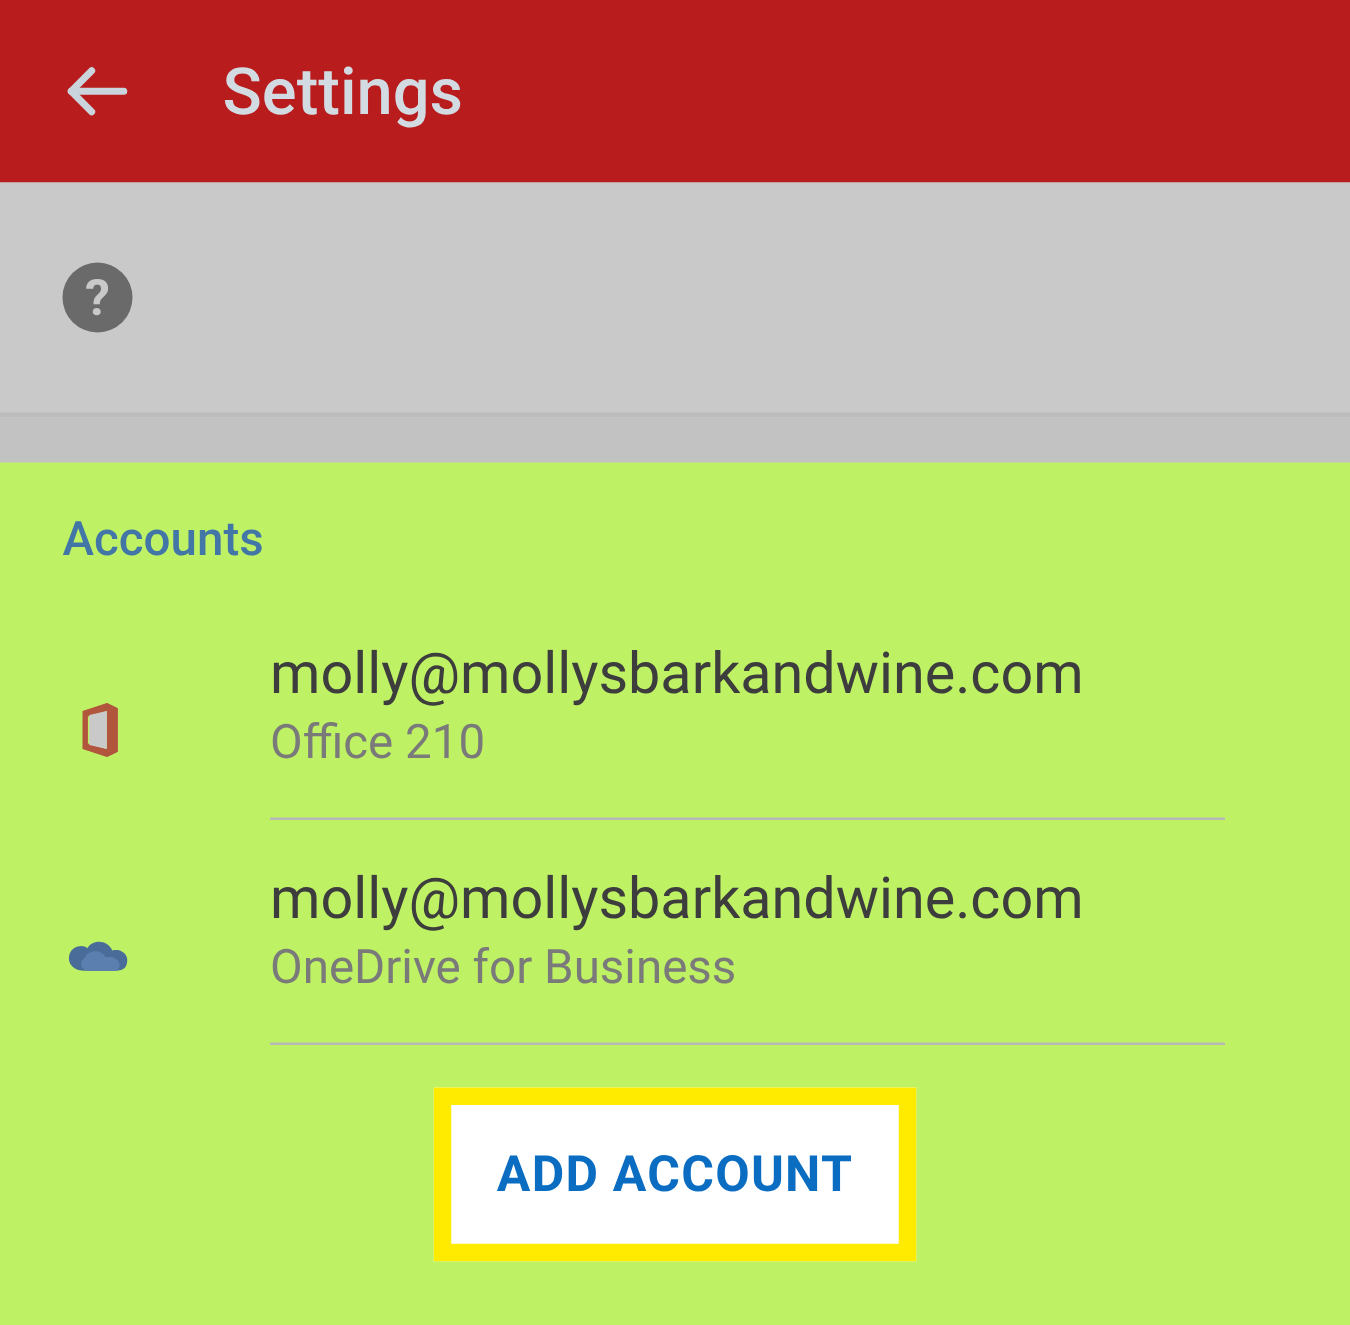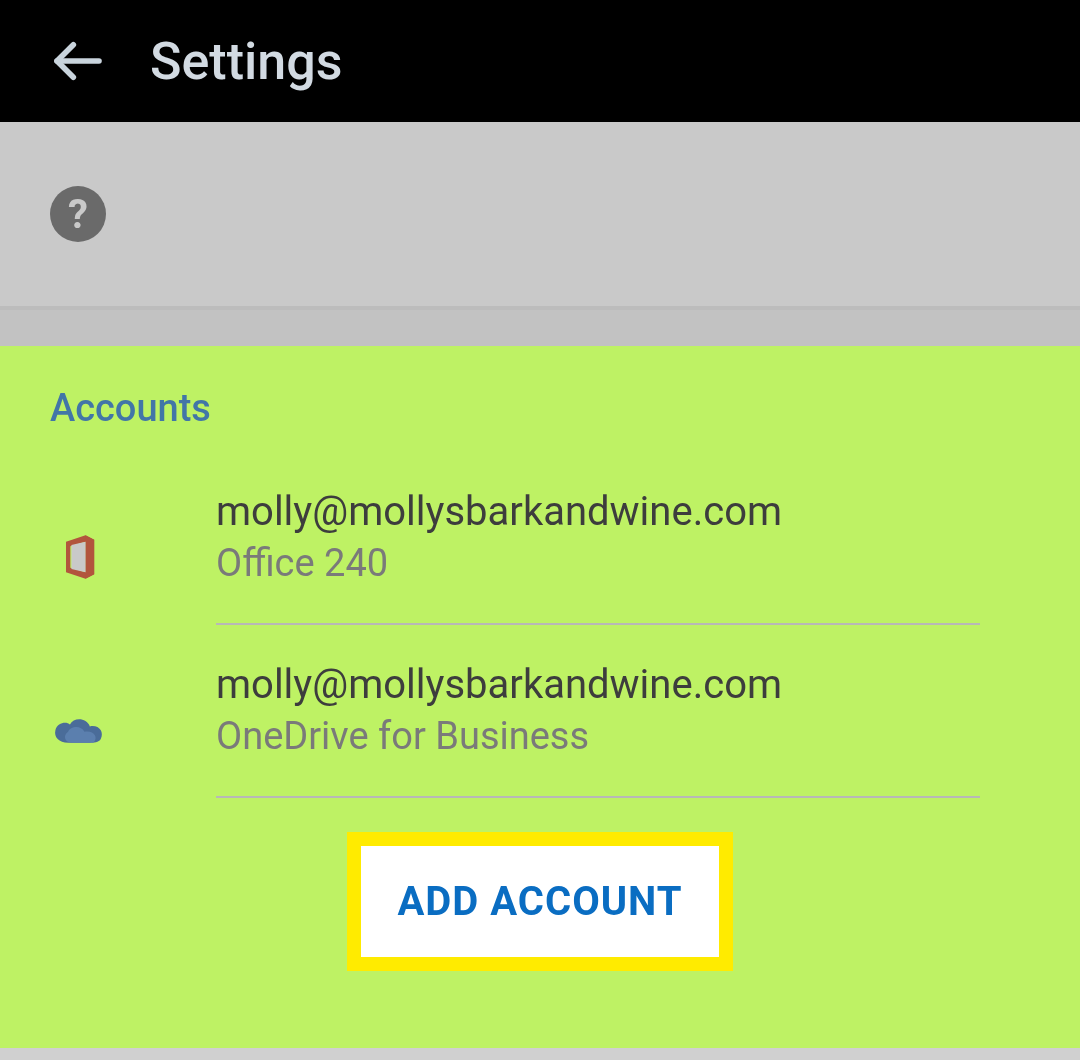--- a/index.html
+++ b/index.html
@@ -6,26 +6,26 @@
     body {
       width: 1080px;
       height: 1060px;
       font-family: -apple-system, Roboto, "Segoe UI", Arial, sans-serif;
       background: #d0d0d0;
       position: relative;
       overflow: hidden;
     }
     
     .header {
-      background: #000000;
-      height: 122px;
+      background: #b91c1c;
+      height: 146px;
       display: flex;
       align-items: center;
       padding-left: 50px;
-      gap: 44px;
+      gap: 72px;
     }
     .back-arrow {
       color: #C9D4DD;
       display:flex;
       align-items:center;
       justify-content:center;
     }
     .back-arrow svg { width: 56px; height: 56px; }
     .header-title {
       color: #D2DAE2;
@@ -80,21 +80,21 @@
       display:flex;
       align-items:center;
       justify-content:center;
       margin-right: 108px;
     }
     .account-text {
       flex: 1;
       padding-right: 50px;
     }
     .account-email {
-      font-size: 40px;
+      font-size: 46px;
       color:#3d3d3d;
       margin-bottom: 6px;
     }
     .account-service {
       font-size: 38px;
       color:#7a7a7a;
       padding-bottom: 38px;
     }
     .divider {
       height:2px;
@@ -145,21 +145,21 @@
   <div class="account-row">
     <div class="account-icon office-icon">
       <svg viewBox="0 0 48 48">
         <path fill="#B2553D" d="M30 4 L12 10 L12 38 L30 44 L38 40 L38 8 Z M30 10 L30 38 L16 34 L16 14 Z"></path>
         <path fill="#B2553D" d="M30 4 L38 8 L38 40 L30 44 Z"></path>
         <path fill="#C9C9C9" d="M30 10 L30 38 L17 35 L17 13 Z"></path>
       </svg>
     </div>
     <div class="account-text">
       <div class="account-email">molly@mollysbarkandwine.com</div>
-      <div class="account-service">Office 240</div>
+      <div class="account-service">Office 210</div>
       <div class="divider"></div>
     </div>
   </div>
 
   <div class="account-row row2">
     <div class="account-icon onedrive-icon">
       <svg viewBox="0 0 64 40">
         <path fill="#4A6C99" d="M20 34 C10 34 4 28 6 20 C8 12 18 10 22 14 C26 6 40 6 44 16 C54 14 60 22 56 30 C54 34 48 34 44 34 Z"></path>
         <path fill="#5B7FAE" d="M24 34 C16 34 14 26 20 22 C22 16 34 14 38 22 C48 20 54 28 48 34 Z"></path>
       </svg>

